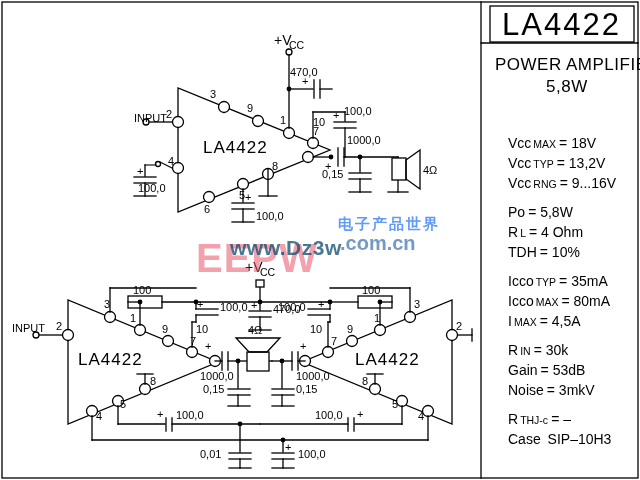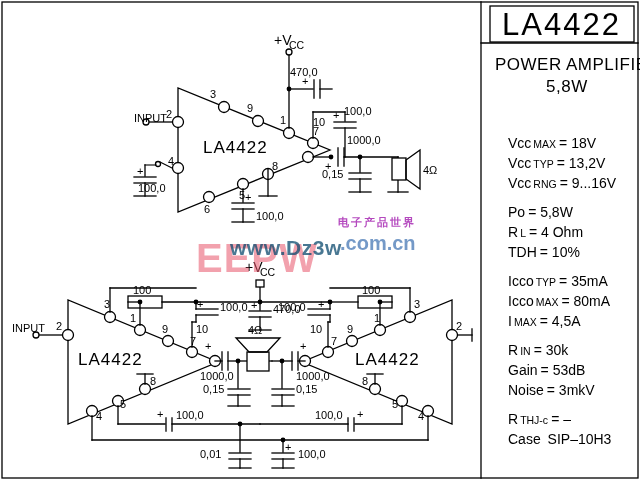--- a/index.html
+++ b/index.html
@@ -8,21 +8,21 @@
   #root{position:relative;width:640px;height:480px;background:#ffffff;}
   svg{display:block;}
   .wm{position:absolute;pointer-events:none;}
   #wm-eepw{left:196px;top:236px;font-family:"Liberation Sans",sans-serif;
     font-size:40px;font-weight:bold;color:#e8556b;opacity:.55;letter-spacing:1px;}
   #wm-url{left:230px;top:236px;font-family:"Liberation Sans",sans-serif;
     font-size:21px;font-weight:bold;color:#0c4a6e;opacity:.75;letter-spacing:.5px;}
   #wm-cn{left:340px;top:232px;font-family:"Liberation Sans",sans-serif;
     font-size:20px;font-weight:bold;color:#3a6fb0;opacity:.7;}
   #wm-zh{left:338px;top:215px;font-family:"DejaVu Sans",sans-serif;
-    font-size:11px;font-weight:bold;color:#a21caf;opacity:.8;letter-spacing:2px;}
+    font-size:15px;font-weight:bold;color:#3b82f6;opacity:.8;letter-spacing:2px;}
 </style>
 </head>
 <body>
 
 <div id="root">
 
 <svg width="640" height="480" viewBox="0 0 640 480">
   <defs>
     <style>
       .ln{stroke:#000;stroke-width:1.3;fill:none;stroke-linecap:square;}

